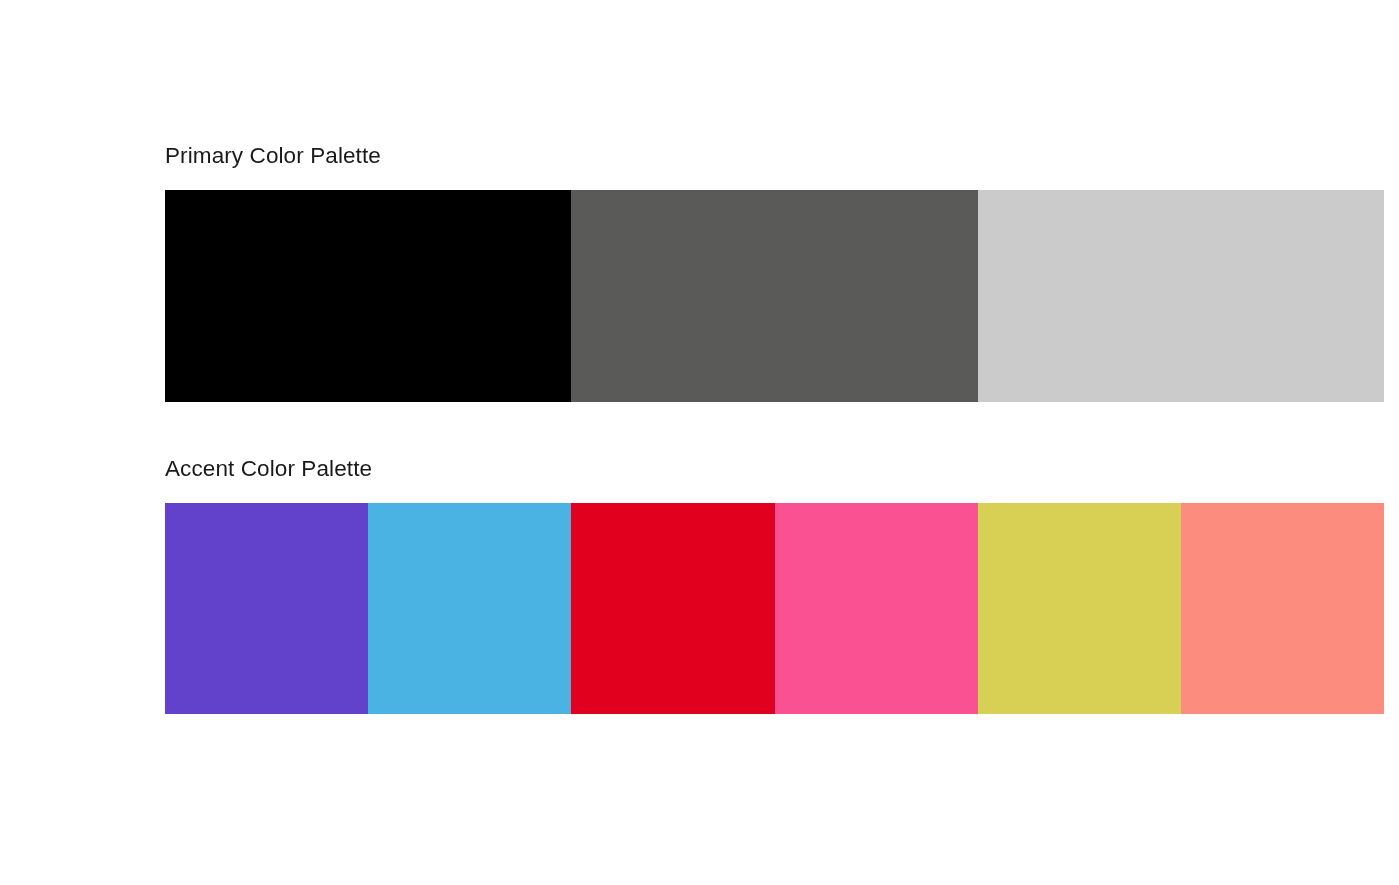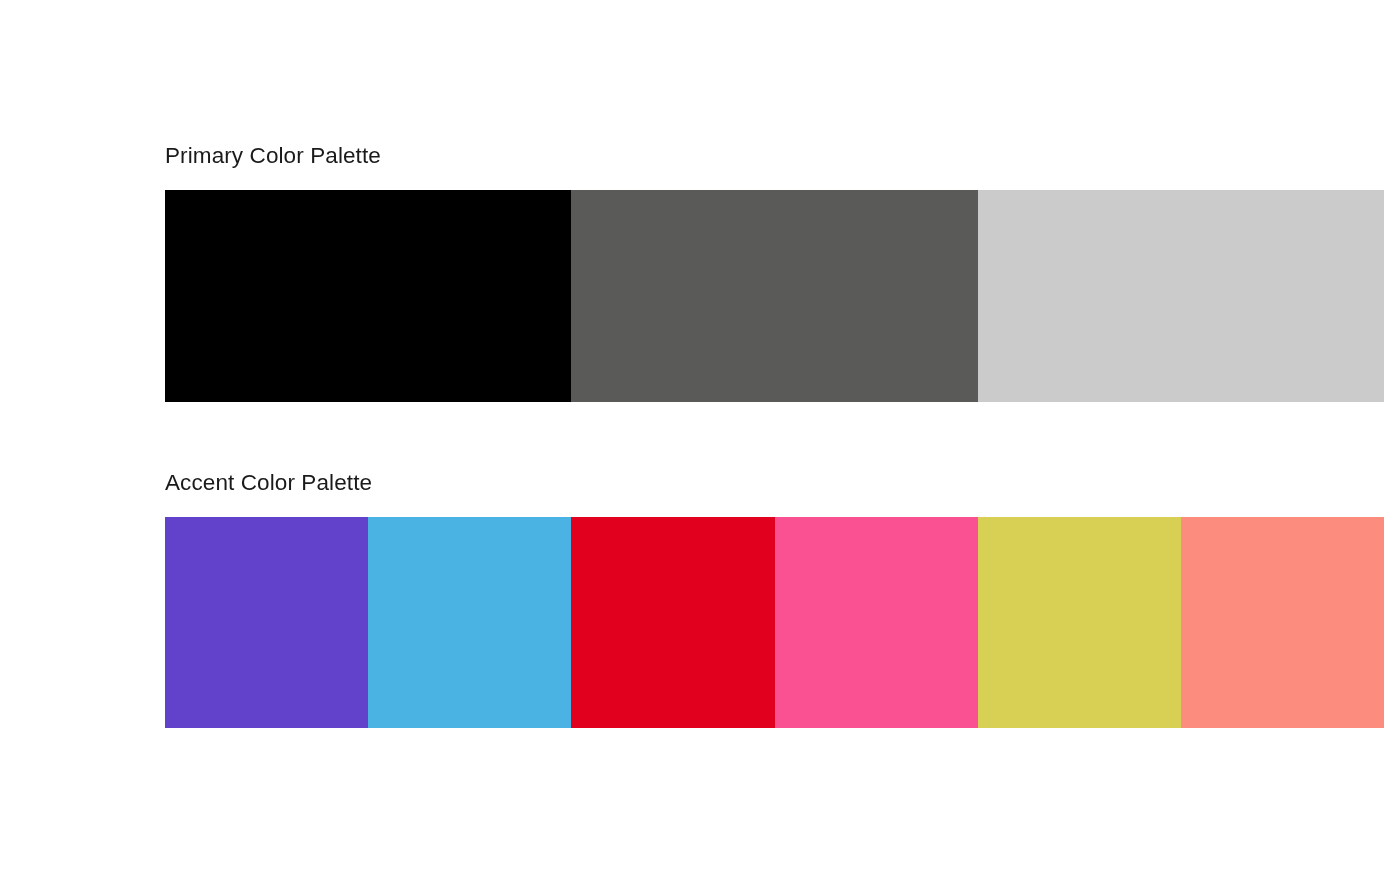--- a/index.html
+++ b/index.html
@@ -18,21 +18,21 @@
   }
 
   .palette-section {
     position: absolute;
     left: 117px;
     width: 1219px;
     padding-left: 48px;
   }
 
   #primary-section { top: 143px; }
-  #accent-section  { top: 470px; }
+  #accent-section  { top: 456px; }
 
   .palette-title {
     font-family: "Liberation Sans", sans-serif;
     font-size: 22.5px;
     font-weight: 400;
     color: #1a1a1a;
     letter-spacing: 0.1px;
     line-height: 26px;
     margin: 0 0 21px 0;
     white-space: nowrap;

